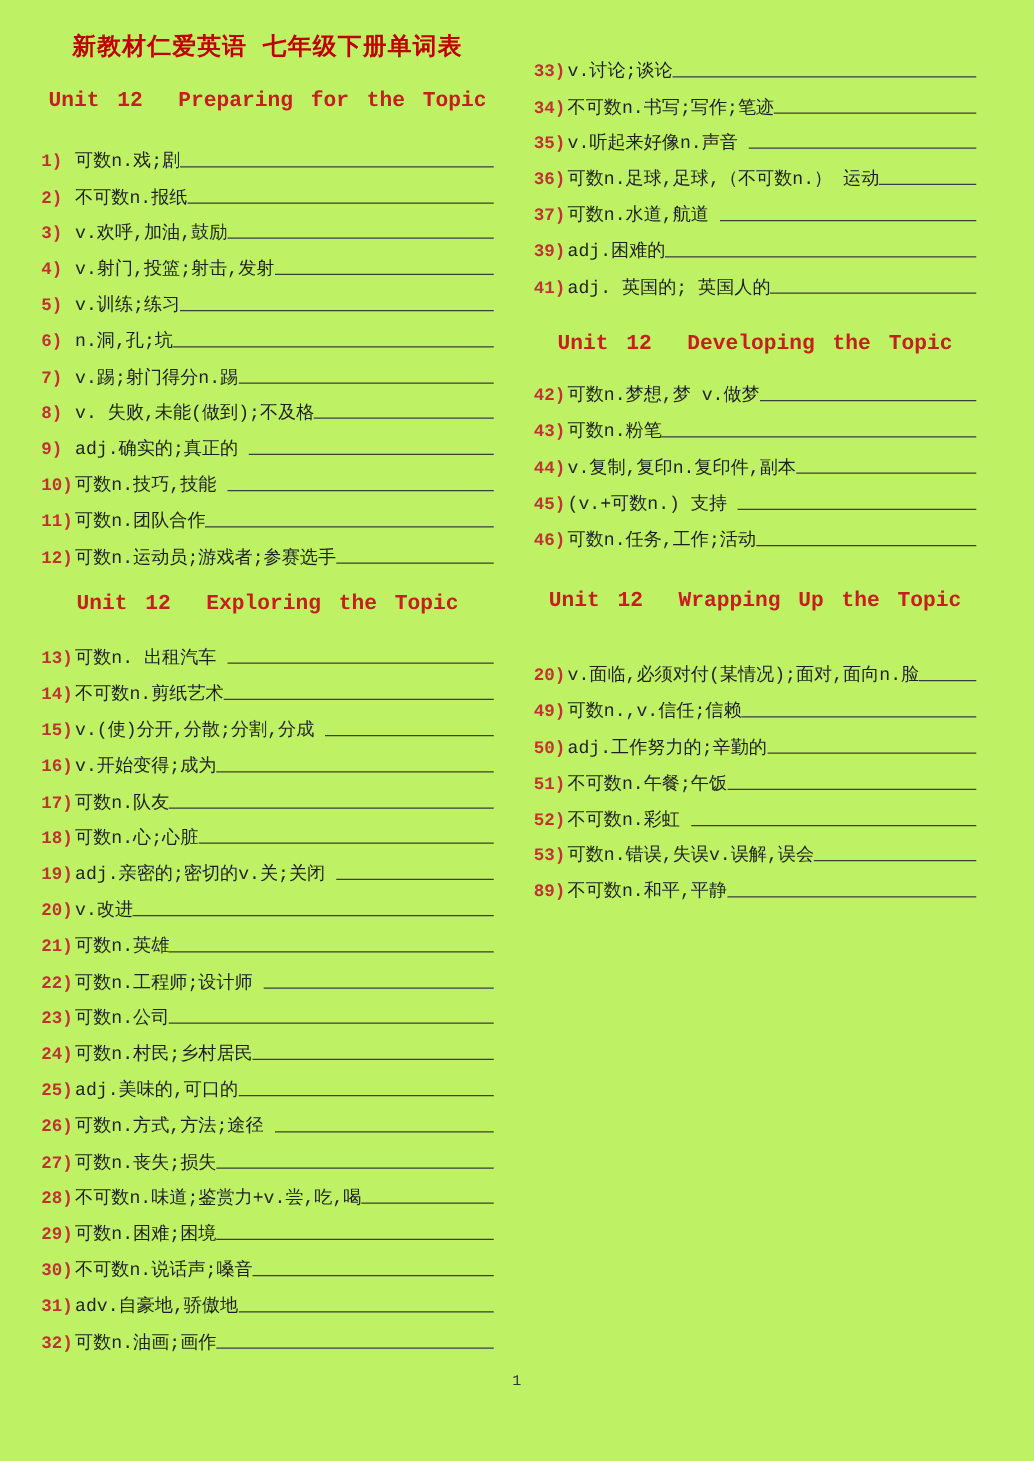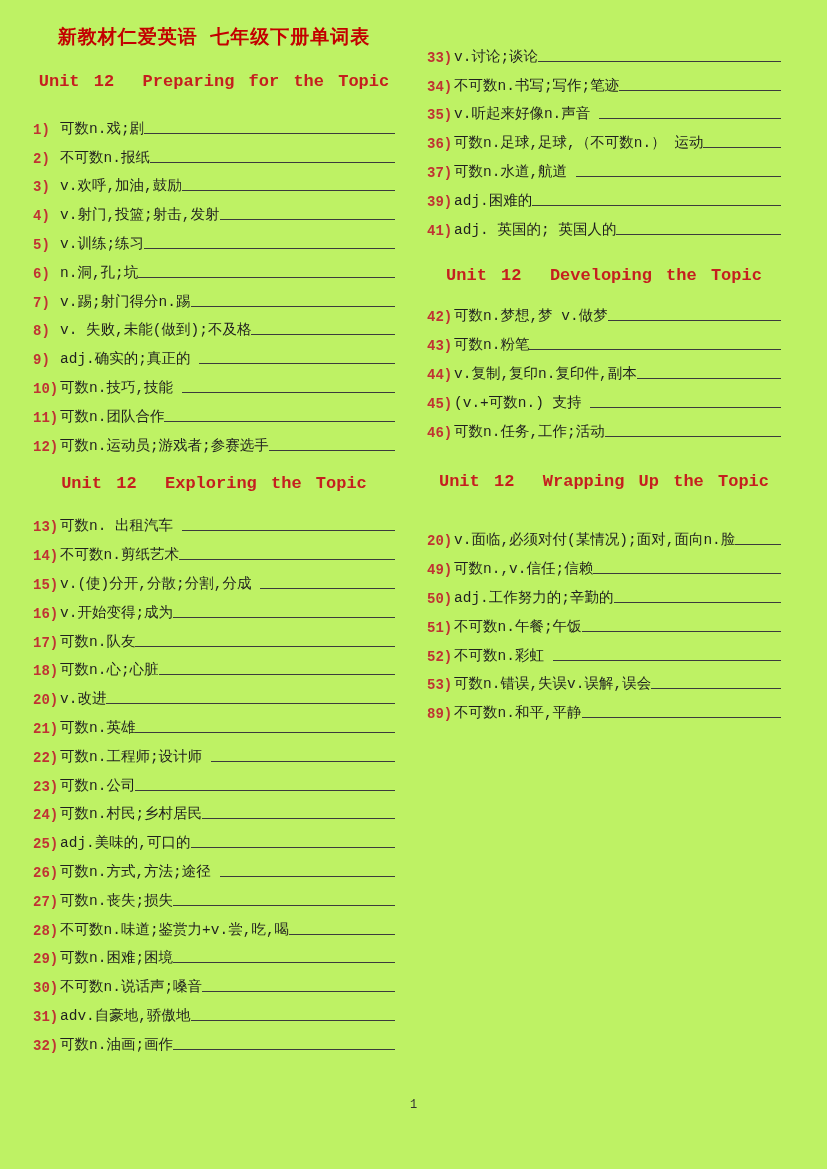--- a/index.html
+++ b/index.html
@@ -161,20 +161,25 @@
           <span class="num">17)</span>
           <span class="txt">可数n.队友</span>
           <span class="blank"></span>
         </div>
         <div class="item">
           <span class="num">18)</span>
           <span class="txt">可数n.心;心脏</span>
           <span class="blank"></span>
         </div>
         <div class="item">
+          <span class="num">19)</span>
+          <span class="txt">adj.亲密的;密切的v.关;关闭 </span>
+          <span class="blank"></span>
+        </div>
+        <div class="item">
           <span class="num">20)</span>
           <span class="txt">v.改进</span>
           <span class="blank"></span>
         </div>
         <div class="item">
           <span class="num">21)</span>
           <span class="txt">可数n.英雄</span>
           <span class="blank"></span>
         </div>
         <div class="item">

